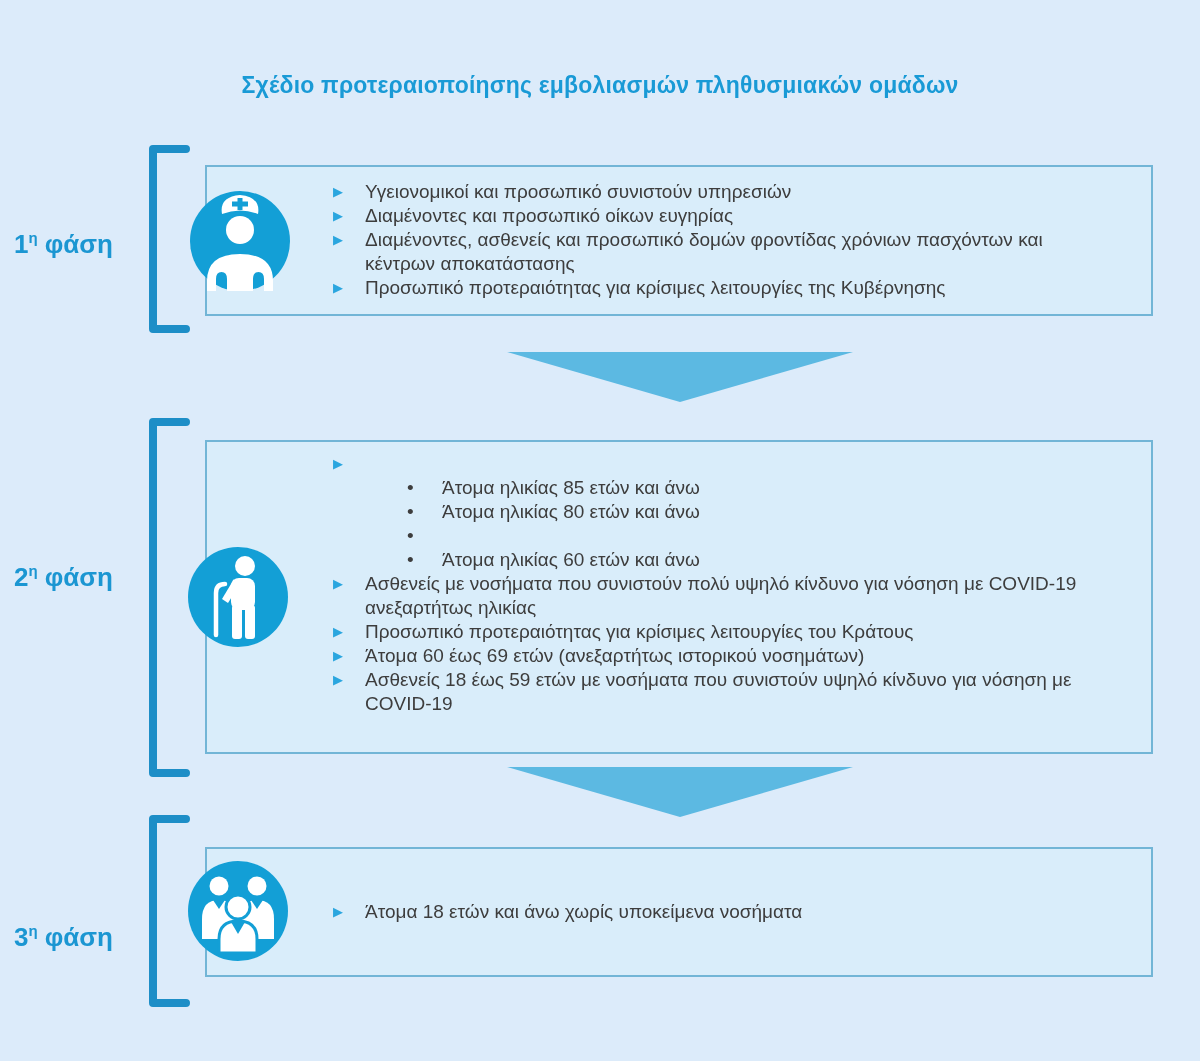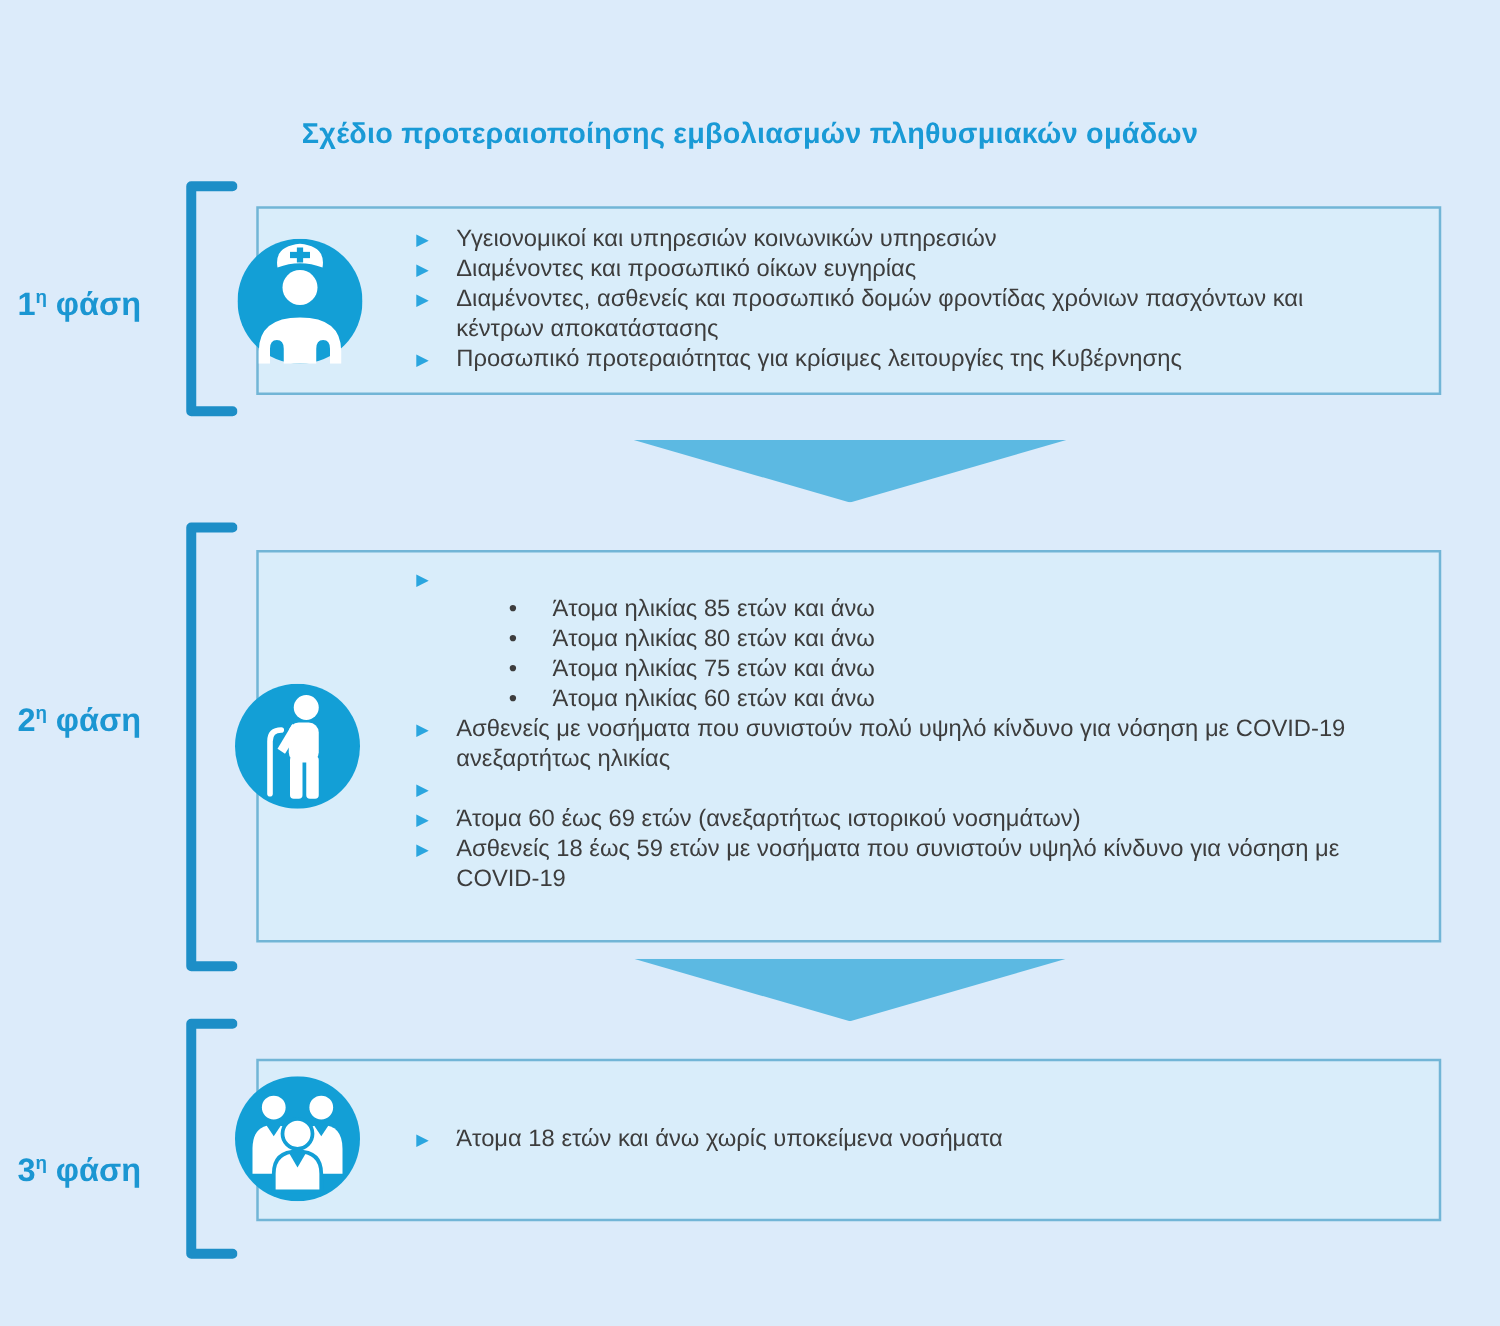--- a/index.html
+++ b/index.html
@@ -4,21 +4,21 @@
 <style>
   html,body { margin:0; padding:0; }
   .page {
     position:relative; width:1200px; height:1061px;
     background:#dcebfa; overflow:hidden;
     font-family:"Liberation Sans", sans-serif;
   }
   .title {
     position:absolute; top:72px; left:0; width:1200px;
     text-align:center; font-size:23px; font-weight:700;
-    color:#199ad6; letter-spacing:0.2px;margin-top:21px;
+    color:#199ad6; letter-spacing:0.2px;
   }
   .box {
     position:absolute; left:205px; width:948px;
     background:#d9edfa; border:2px solid #72b5d6; box-sizing:border-box;
   }
   #box1 { top:165px; height:151px; }
   #box2 { top:440px; height:314px; }
   #box3 { top:847px; height:130px; display:flex; align-items:center; }
   .content { position:absolute; left:126px; right:26px; }
   #box1 .content { top:13px; }
@@ -69,21 +69,21 @@
   <div class="bracket" id="bracket1">
     <svg viewBox="0 0 44 190">
       <path d="M40 5 H7 V185 H40" fill="none" stroke="#1d8ec7" stroke-width="8" stroke-linecap="round" stroke-linejoin="round"></path>
     </svg>
   </div>
 
   <div class="box" id="box1">
     <div class="content">
       <div class="item">
         <span class="b">▶</span>
-        <span class="t">Υγειονομικοί και υπηρεσιών κοινωνικών υπηρεσιών</span>
+        <span class="t">Υγειονομικοί και προσωπικό συνιστούν υπηρεσιών</span>
       </div>
       <div class="item">
         <span class="b">▶</span>
         <span class="t">Διαμένοντες και προσωπικό οίκων ευγηρίας</span>
       </div>
       <div class="item">
         <span class="b">▶</span>
         <span class="t">Διαμένοντες, ασθενείς και προσωπικό δομών φροντίδας χρόνιων πασχόντων και
 κέντρων αποκατάστασης</span>
       </div>
@@ -123,33 +123,33 @@
       <div class="item sub">
         <span class="b">•</span>
         <span class="t">Άτομα ηλικίας 85 ετών και άνω</span>
       </div>
       <div class="item sub">
         <span class="b">•</span>
         <span class="t">Άτομα ηλικίας 80 ετών και άνω</span>
       </div>
       <div class="item sub">
         <span class="b">•</span>
-        <span class="t">Άτομα ηλικίας 75 ετών και άνω</span>
       </div>
       <div class="item sub">
         <span class="b">•</span>
         <span class="t">Άτομα ηλικίας 60 ετών και άνω</span>
       </div>
       <div class="item">
         <span class="b">▶</span>
         <span class="t">Ασθενείς με νοσήματα που συνιστούν πολύ υψηλό κίνδυνο για νόσηση με COVID-19
 ανεξαρτήτως ηλικίας</span>
       </div>
       <div class="item">
         <span class="b">▶</span>
+        <span class="t">Προσωπικό προτεραιότητας για κρίσιμες λειτουργίες του Κράτους</span>
       </div>
       <div class="item">
         <span class="b">▶</span>
         <span class="t">Άτομα 60 έως 69 ετών (ανεξαρτήτως ιστορικού νοσημάτων)</span>
       </div>
       <div class="item">
         <span class="b">▶</span>
         <span class="t">Ασθενείς 18 έως 59 ετών με νοσήματα που συνιστούν υψηλό κίνδυνο για νόσηση με
 COVID-19</span>
       </div>

